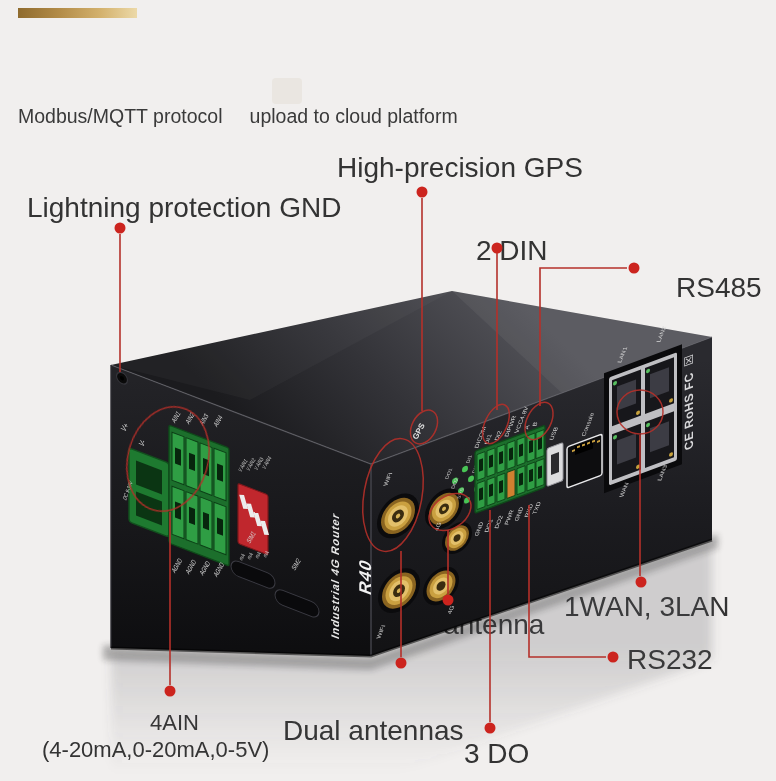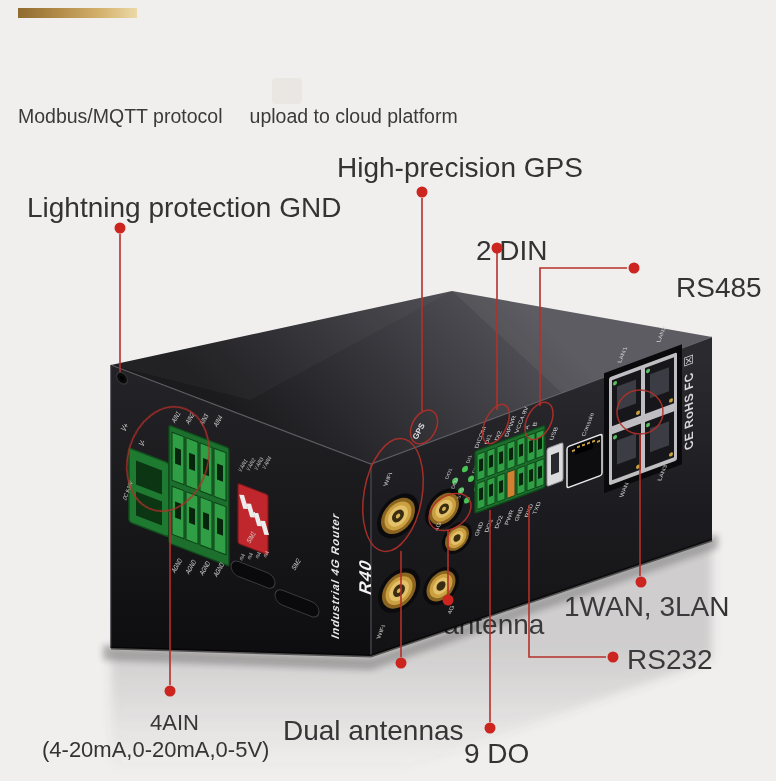--- a/index.html
+++ b/index.html
@@ -35,21 +35,21 @@
 <div class="co" style="left:648px;top:272px;margin-left:28px;">RS485</div>
 <div class="co" style="left:564px;top:591px;">1WAN, 3LAN</div>
 <div class="co" style="left:627px;top:644px;">RS232</div>
 <div class="co" style="left:398px;top:609px;">4G antenna</div>
 <div class="co co2" style="left:283px;top:671px;">
   <div>Dual antennas</div>
   
 </div>
 <div class="co" id="co-ain-title" style="left:150px;top:710px;">4AIN</div>
 <div class="co" id="co-ain-range" style="left:42px;top:737px;">(4-20mA,0-20mA,0-5V)</div>
-<div class="co" style="left:464px;top:738px;">9 DO</div>
+<div class="co" style="left:464px;top:738px;">3 DO</div>
 
 <svg class="abs" style="left:0;top:0;" width="776" height="781" viewBox="0 0 776 781">
   <defs>
     <linearGradient id="topG" gradientUnits="userSpaceOnUse" x1="500" y1="280" x2="300" y2="480">
       <stop offset="0" stop-color="#54545a"></stop>
         <stop offset="0.55" stop-color="#333338"></stop>
         <stop offset="1" stop-color="#1b1b1e"></stop>
     </linearGradient>
     <linearGradient id="leftG" gradientUnits="userSpaceOnUse" x1="240" y1="380" x2="240" y2="660">
       <stop offset="0" stop-color="#232327"></stop>

